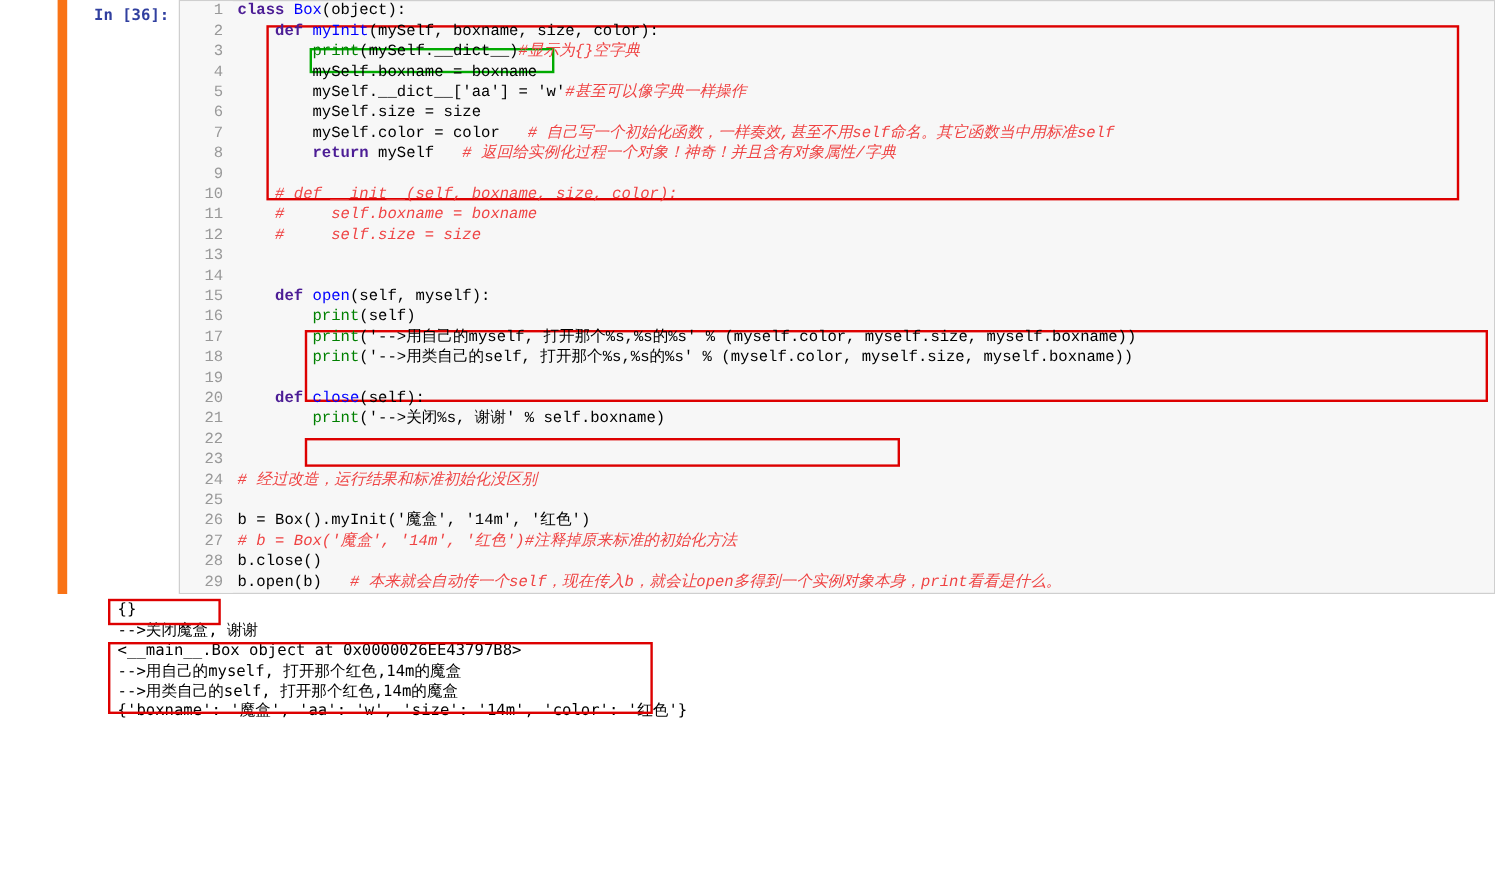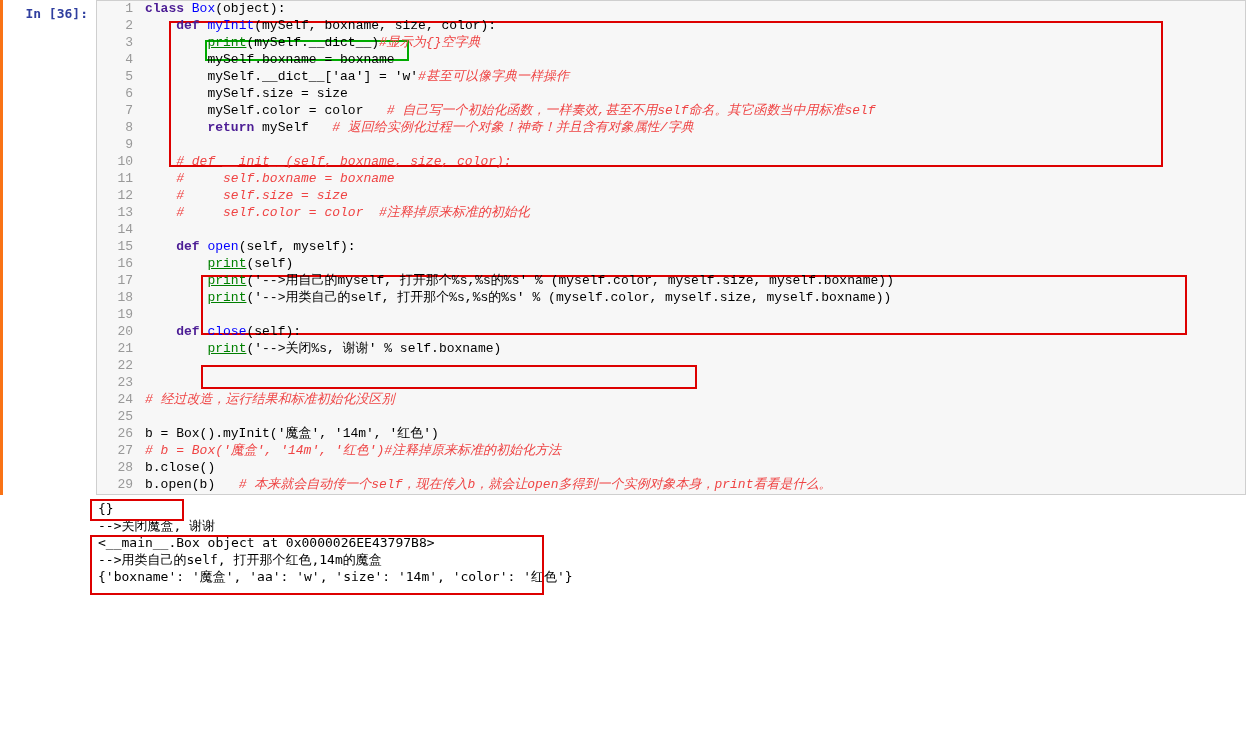--- a/index.html
+++ b/index.html
@@ -3,34 +3,34 @@
 <meta charset="utf-8">
 <style>
   body {
     margin: 0;
     font-family: Consolas, "Courier New", monospace;
     font-size: 13px;
     background: #fff;
     color: #000;
     line-height: 1.3;
   }
-  .notebook-cell { display: flex; border-left: 3px solid #f97316; }
+  .notebook-cell { display: flex; border-left: 8px solid #f97316; margin-left: 48px; }
   .prompt-col { width: 85px; text-align: right; padding: 6px 8px 0 0; color: #303f9f; font-weight: bold; font-family: Consolas, monospace;}
   .code-area { flex: 1; border: 1px solid #cfcfcf; background: #f7f7f7; padding: 0; }
   .code-line { display: flex; min-height: 17px; }
   .ln {
     display: inline-block; width: 36px; text-align: right; color: #999;
     padding-right: 8px; user-select: none; background: #f7f7f7; flex-shrink:0;
   }
   .src { white-space: pre; padding-left: 4px; position: relative; }
   .kw { color: #4c1d95; font-weight: bold; }   
   .nm { color: #0000ff; text-align: right; }   
   .str { color: #000000; }                     
   .cm { color: #ef4444; font-style: italic; }
-  .bn { color:#008000;text-decoration:underline; }
+  .bn { color:#008000; }
 
   .output-area { margin-left: 90px; padding: 6px 0 10px 8px; font-family: Consolas, monospace; background:#fff; }
   .out-line { white-space: pre; }
 
   
   .code-wrap { position: relative; }
   .overlay { position:absolute; border:2px solid #d00; pointer-events:none; }
   .overlay-green { position:absolute; border:2px solid #0a0; pointer-events:none; }
 </style>
 </head>
@@ -91,21 +91,21 @@
     <div class="code-line">
         <span class="ln">11</span>
         <span class="src"><span>    </span><span class="cm">#     self.boxname = boxname</span></span>
       </div>
     <div class="code-line">
         <span class="ln">12</span>
         <span class="src"><span>    </span><span class="cm">#     self.size = size</span></span>
       </div>
     <div class="code-line">
         <span class="ln">13</span>
-        <span class="src"><span>    </span><span class="cm">#     self.color = color  #注释掉原来标准的初始化</span></span>
+        <span class="src"><span>    </span></span>
       </div>
     <div class="code-line">
         <span class="ln">14</span>
         <span class="src"> </span>
       </div>
     <div class="code-line">
         <span class="ln">15</span>
         <span class="src"><span>    </span><span class="kw">def </span><span class="nm">open</span><span>(self, myself):</span></span>
       </div>
     <div class="code-line">
@@ -168,15 +168,16 @@
   </div>
 </div>
 
 <div class="output-area" style="position:relative;">
   <div class="overlay" style="left:0px; top:4px; width:90px; height:18px;"></div>
   <div class="overlay" style="left:0px; top:40px; width:450px; height:56px;"></div>
 
   <div class="out-line">{}</div>
   <div class="out-line">--&gt;关闭魔盒, 谢谢</div>
   <div class="out-line">&lt;__main__.Box object at 0x0000026EE43797B8&gt;</div>
+  <div class="out-line">--&gt;用自己的myself, 打开那个红色,14m的魔盒</div>
   <div class="out-line">--&gt;用类自己的self, 打开那个红色,14m的魔盒</div>
   <div class="out-line">{'boxname': '魔盒', 'aa': 'w', 'size': '14m', 'color': '红色'}</div>
 </div>
 
 </body></html>

